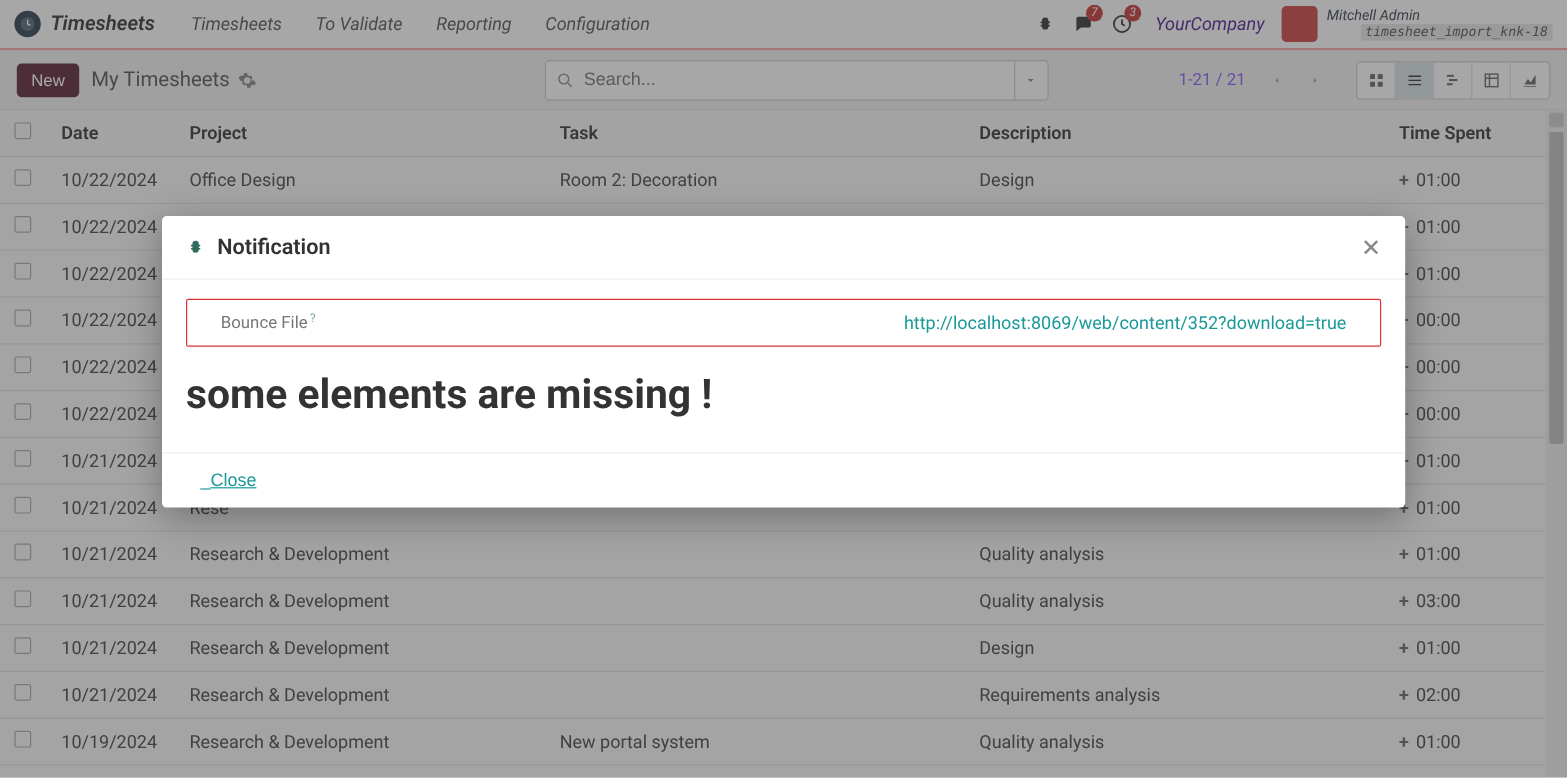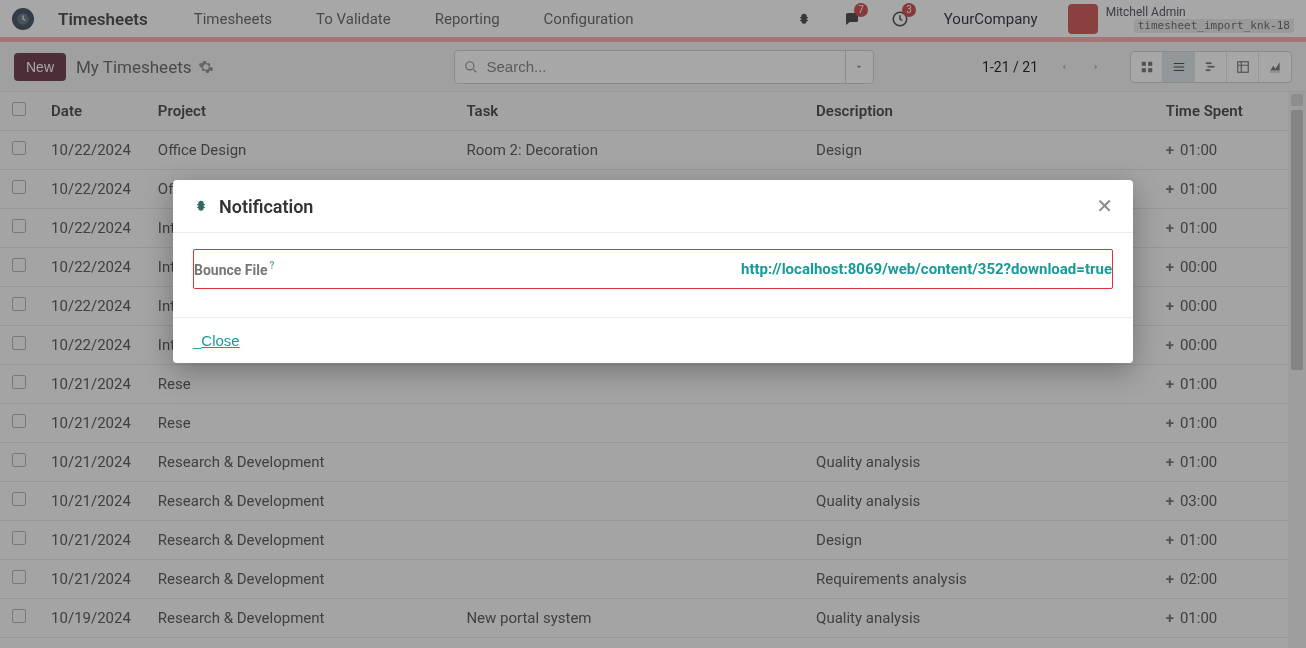--- a/index.html
+++ b/index.html
@@ -13,37 +13,38 @@
   overflow: hidden;
   position: relative;
 }
 
 
 .topnav {
   display: flex;
   align-items: center;
   height: 42px;
   background: #fff;
-  border-bottom: 5px solid #fca5a5;
+  border-bottom: 2px solid #fca5a5;
   padding: 0 12px;
-  gap: 20px;
+  gap: 4px;
+  font-style: italic;
 }
 .brand-icon {
   width: 22px; height: 22px;
   border-radius: 50%;
   background: #2c3e50;
   display:flex;align-items:center;justify-content:center;
   margin-right:4px;
 }
 .brand-title { font-weight: 600; font-size: 17px; margin-right: 14px; color:#333; }
 .nav-link { padding: 0 12px; color: #555; font-size: 15px; cursor:pointer; }
 .topnav-spacer { flex: 1; }
 .tn-icon { position:relative; width:28px; height:28px; display:flex; align-items:center; justify-content:center; color:#555; cursor:pointer;}
 .badge { position:absolute; top:-2px; right:-2px; background:#c63535; color:#fff; border-radius:8px; font-size:10px; padding:0 4px; line-height:14px;}
-.company { padding:0 10px; font-size:15px; color:#0f172a;}
+.company { padding:0 10px; font-size:15px; color:#4c1d95;}
 .avatar { width:30px; height:30px; border-radius:4px; background:#c44; display:inline-block;}
 .user-block { display:flex; align-items:center; gap:8px;}
 .user-text { display:flex; flex-direction:column; font-size:12px; line-height:14px;}
 .user-text .db { background:#e8e8e8; padding:0 4px; border-radius:2px; font-family:monospace; font-size:11px; color:#555;margin-left:28px;}
 
 
 .ctrl {
   display:flex;
   align-items:center;
   height:50px;
@@ -56,21 +57,21 @@
   background:#5b2436; color:#fff; border:none; padding:6px 12px; border-radius:4px; font-size:14px; font-weight:500; cursor:pointer;
 }
 .breadcrumb { font-size:17px; color:#555; display:flex; align-items:center; gap:6px;justify-content:center;}
 .gear { color:#888; cursor:pointer;}
 .ctrl-spacer1 { width:220px;}
 .search-wrap { display:flex; align-items:center; border:1px solid #ccc; border-radius:4px; background:#fff; height:34px; width:420px;}
 .search-wrap .sicon { width:32px; text-align:center; color:#888;}
 .search-wrap input { border:none; outline:none; flex:1; font-size:15px; color:#999; background:transparent;}
 .search-drop { width:28px; border-left:1px solid #ccc; height:100%; display:flex; align-items:center; justify-content:center; color:#888; cursor:pointer;}
 .ctrl-spacer2 { flex:1;}
-.pager { color:#000000; font-size:14px;}
+.pager { color:#8b5cf6; font-size:14px;}
 .pager-btns { display:flex;}
 .pbtn { width:32px; height:32px; display:flex; align-items:center; justify-content:center; color:#aaa; cursor:pointer;}
 .view-switch { display:flex; border:1px solid #ccc; border-radius:4px; background:#fff; margin-left:8px;}
 .view-switch > div { width:32px; height:30px; display:flex; align-items:center; justify-content:center; color:#666; border-right:1px solid #e0e0e0; cursor:pointer;}
 .view-switch > div:last-child { border-right:none;}
 .view-switch .active { background:#d9e4e8; color:#333;}
 
 
 .tbl-wrap { position:relative; height:calc(648px - 92px); overflow:hidden;}
 .tbl { width:100%; border-collapse:collapse;}
@@ -92,43 +93,43 @@
 .vscroll .thumb { position:absolute; top:18px; left:3px; right:3px; height:260px; background:#c0c0c0; border-radius:2px;}
 
 
 .overlay {
   position:absolute; inset:0;
   background:rgba(60,60,60,0.45);
   display:flex; align-items:flex-start; justify-content:center;
   padding-top:180px;
 }
 .modal {
-  width:960px;
+  width:1036px;
   background:#fff;
   border-radius:4px;
   box-shadow:0 8px 30px rgba(0,0,0,.3);
 }
 .modal-head {
   display:flex; align-items:center; padding:14px 20px; border-bottom:1px solid #eee;
 }
 .modal-head .bug { color:#2f6b5f; margin-right:10px;}
 .modal-title { font-size:18px; font-weight:600; color:#333; flex:1;}
 .modal-close { color:#888; font-size:20px; cursor:pointer;}
 
 .modal-body { padding:16px 20px 28px;}
 .bounce-box {
-  border:1px solid #d33; border-radius:2px; padding:10px 0; display:flex; align-items:flex-end;font-weight:bold;
+  border:1px solid #d33; border-radius:2px; padding:10px 28px; display:flex; align-items:flex-end;
 }
 .bounce-label { color:#777; font-size:14px;}
 .bounce-label sup { color:#7aa; font-size:10px; margin-left:2px;}
 .bounce-spacer { flex:1;}
 .bounce-link { color:#1a9999; font-size:15px;}
 .big-msg { font-size:34px; font-weight:700; color:#333; margin-top:20px;}
 
-.modal-foot { border-top:1px solid #eee; padding:14px 20px;}
+.modal-foot { border-top:1px solid #eee; padding:14px 32px;}
 .btn-close { color:#1a9999; font-weight:500; font-size:15px; cursor:pointer; background:none; border:none;}
 .btn-close u { text-decoration:underline; text-decoration-color:#1a9999;}
 
 svg { display:block; }
 </style>
 </head>
 <body>
 
 <div class="topnav">
   <span class="brand-icon">
@@ -400,18 +401,19 @@
       <span class="modal-close">✕</span>
     </div>
     <div class="modal-body">
       <div class="bounce-box">
         <span class="bounce-label">
           <span>Bounce File</span><sup>?</sup>
         </span>
         <span class="bounce-spacer"></span>
         <a class="bounce-link">http://localhost:8069/web/content/352?download=true</a>
       </div>
+      <div class="big-msg">some elements are missing !</div>
     </div>
     <div class="modal-foot">
       <button class="btn-close"><span>_</span><u>Close</u></button>
     </div>
   </div>
 </div>
 
 </body></html>

